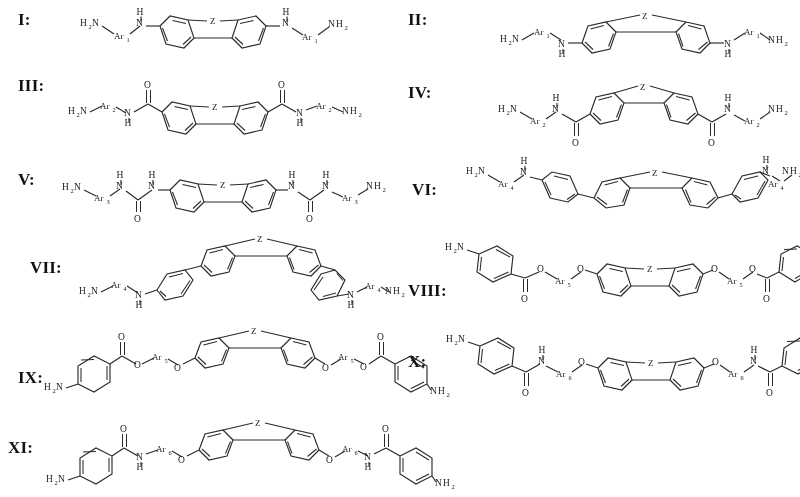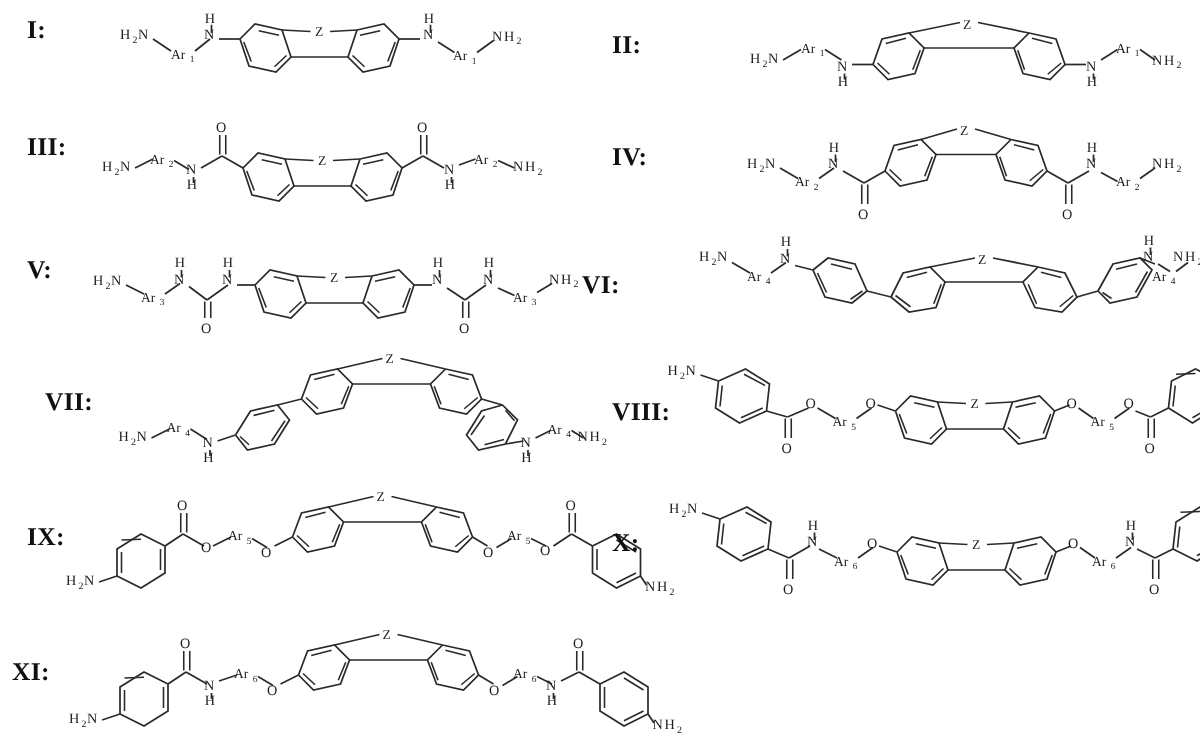--- a/index.html
+++ b/index.html
@@ -64,21 +64,21 @@
       <line class="bond" x1="222" y1="26" x2="233" y2="33"></line>
       <text class="ar" x="232" y="38">Ar</text>
       <text class="sub" x="244.5" y="40.5">1</text>
       <line class="bond" x1="248" y1="33" x2="259" y2="25"></line>
       <text class="at" x="258" y="25">N</text>
       <text class="at" x="266" y="25">H</text>
       <text class="atsm" x="274.4" y="27.6">2</text>
     </svg>
   </div>
 
-  <div class="label" style="left:408px;top:20px">II:</div>
+  <div class="label" style="left:408px;top:10px">II:</div>
   <div class="struct" style="left:490px;top:2px">
     <svg width="310" height="66" viewBox="0 0 310 66">
       <text class="at" x="10" y="40">H</text>
       <text class="atsm" x="18.4" y="42.6">2</text>
       <text class="at" x="22" y="40">N</text>
       <line class="bond" x1="32" y1="38" x2="44" y2="31"></line>
       <text class="ar" x="44" y="33">Ar</text>
       <text class="sub" x="56.5" y="35.5">1</text>
       <line class="bond" x1="60" y1="31" x2="71" y2="38"></line>
       <text class="at" x="68" y="45">N</text>
@@ -108,21 +108,21 @@
       <line class="bond" x1="244" y1="38" x2="255" y2="31"></line>
       <text class="ar" x="254" y="33">Ar</text>
       <text class="sub" x="266.5" y="35.5">1</text>
       <line class="bond" x1="270" y1="31" x2="280" y2="38"></line>
       <text class="at" x="278" y="41">N</text>
       <text class="at" x="286" y="41">H</text>
       <text class="atsm" x="294.4" y="43.6">2</text>
     </svg>
   </div>
 
-  <div class="label" style="left:18px;top:88px">III:</div>
+  <div class="label" style="left:18px;top:76px">III:</div>
   <div class="struct" style="left:62px;top:72px">
     <svg width="340" height="76" viewBox="0 0 340 76">
       <text class="at" x="6" y="42">H</text>
       <text class="atsm" x="14.4" y="44.6">2</text>
       <text class="at" x="18" y="42">N</text>
       <line class="bond" x1="28" y1="40" x2="40" y2="34"></line>
       <text class="ar" x="38" y="37">Ar</text>
       <text class="sub" x="50.5" y="39.5">2</text>
       <line class="bond" x1="54" y1="35" x2="64" y2="41"></line>
       <text class="at" x="62" y="44">N</text>
@@ -161,21 +161,21 @@
       <line class="bond" x1="244" y1="38" x2="255" y2="34"></line>
       <text class="ar" x="254" y="37">Ar</text>
       <text class="sub" x="266.5" y="39.5">2</text>
       <line class="bond" x1="270" y1="35" x2="281" y2="40"></line>
       <text class="at" x="280" y="42">N</text>
       <text class="at" x="288" y="42">H</text>
       <text class="atsm" x="296.4" y="44.6">2</text>
     </svg>
   </div>
 
-  <div class="label" style="left:408px;top:95px">IV:</div>
+  <div class="label" style="left:408px;top:83px">IV:</div>
   <div class="struct" style="left:490px;top:72px">
     <svg width="310" height="80" viewBox="0 0 310 80">
       <text class="at" x="8" y="40">H</text>
       <text class="atsm" x="16.4" y="42.6">2</text>
       <text class="at" x="20" y="40">N</text>
       <line class="bond" x1="30" y1="40" x2="42" y2="47"></line>
       <text class="ar" x="40" y="52">Ar</text>
       <text class="sub" x="52.5" y="54.5">2</text>
       <line class="bond" x1="56" y1="47" x2="66" y2="40"></line>
       <text class="at" x="62" y="40">N</text>
@@ -274,21 +274,21 @@
       <line class="bond" x1="274" y1="42" x2="285" y2="47"></line>
       <text class="ar" x="284" y="51">Ar</text>
       <text class="sub" x="296.5" y="53.5">3</text>
       <line class="bond" x1="300" y1="45" x2="310" y2="39"></line>
       <text class="at" x="308" y="39">N</text>
       <text class="at" x="316" y="39">H</text>
       <text class="atsm" x="324.4" y="41.6">2</text>
     </svg>
   </div>
 
-  <div class="label" style="left:388px;top:180px">VI:</div>
+  <div class="label" style="left:412px;top:180px">VI:</div>
   <div class="struct" style="left:460px;top:150px">
     <svg width="340" height="85" viewBox="0 0 340 85">
       <text class="at" x="6" y="24">H</text>
       <text class="atsm" x="14.4" y="26.6">2</text>
       <text class="at" x="18" y="24">N</text>
       <line class="bond" x1="28" y1="25" x2="40" y2="32"></line>
       <text class="ar" x="38" y="37">Ar</text>
       <text class="sub" x="50.5" y="39.5">4</text>
       <line class="bond" x1="54" y1="32" x2="64" y2="25"></line>
       <text class="at" x="60" y="25">N</text>
@@ -386,21 +386,21 @@
       <line class="bond" x1="282" y1="64" x2="292" y2="59"></line>
       <text class="ar" x="290" y="61">Ar</text>
       <text class="sub" x="302.5" y="63.5">4</text>
       <line class="bond" x1="306" y1="59" x2="314" y2="64"></line>
       <text class="at" x="310" y="66">N</text>
       <text class="at" x="318" y="66">H</text>
       <text class="atsm" x="326.4" y="68.6">2</text>
     </svg>
   </div>
 
-  <div class="label" style="left:408px;top:265px">VIII:</div>
+  <div class="label" style="left:408px;top:281px">VIII:</div>
   <div class="struct" style="left:435px;top:228px">
     <svg width="365" height="95" viewBox="0 0 365 95">
       <text class="at" x="10" y="22">H</text>
       <text class="atsm" x="18.4" y="24.6">2</text>
       <text class="at" x="22" y="22">N</text>
       <line class="bond" x1="32" y1="22" x2="44" y2="26"></line>
       <polyline class="bond" points="44,26 42,44 58,54 76,46 78,28 62,18 44,26"></polyline>
       <line class="dbl" x1="46.5" y1="29" x2="45" y2="43"></line>
       <line class="dbl" x1="59" y1="50.5" x2="73.5" y2="44"></line>
       <line class="dbl" x1="75" y1="29" x2="61" y2="21.5"></line>
@@ -448,21 +448,21 @@
       <line class="dbl" x1="347" y1="43" x2="348.5" y2="29"></line>
       <line class="dbl" x1="349" y1="21.5" x2="362" y2="21"></line>
       <line class="dbl" x1="373" y1="43" x2="360" y2="50.5"></line>
       <text class="at" x="378" y="20">N</text>
       <text class="at" x="386" y="20">H</text>
       <text class="atsm" x="394.4" y="22.6">2</text>
       <line class="bond" x1="378" y1="26" x2="380" y2="22"></line>
     </svg>
   </div>
 
-  <div class="label" style="left:18px;top:348px">IX:</div>
+  <div class="label" style="left:18px;top:368px">IX:</div>
   <div class="struct" style="left:40px;top:318px">
     <svg width="370" height="95" viewBox="0 0 370 95">
       <text class="at" x="4" y="72">H</text>
       <text class="atsm" x="12.4" y="74.6">2</text>
       <text class="at" x="16" y="72">N</text>
       <line class="bond" x1="26" y1="70" x2="38" y2="66"></line>
       <polyline class="bond" points="38,66 38,48 54,38 70,46 70,64 54,74 38,66"></polyline>
       <line class="dbl" x1="41" y1="64" x2="41" y2="50"></line>
       <line class="dbl" x1="41" y1="42" x2="54" y2="41.5"></line>
       <line class="dbl" x1="67" y1="48" x2="67" y2="62"></line>

